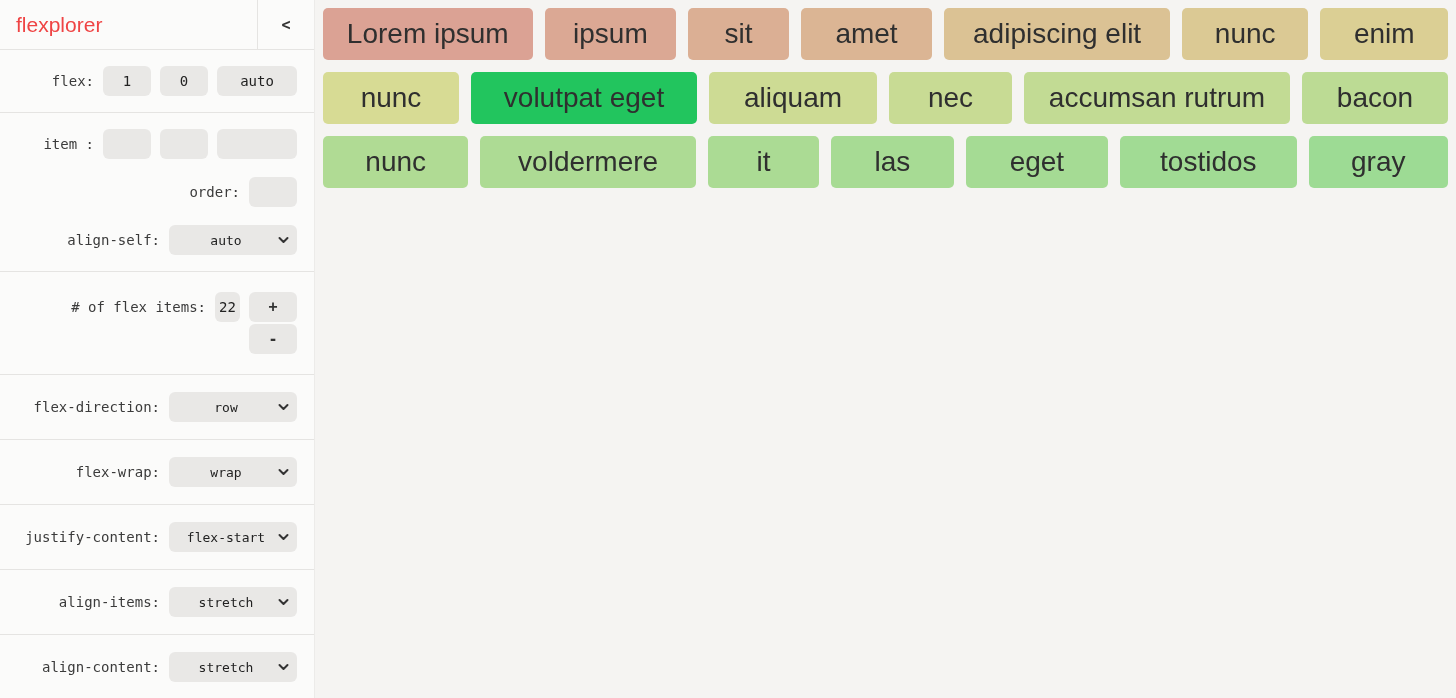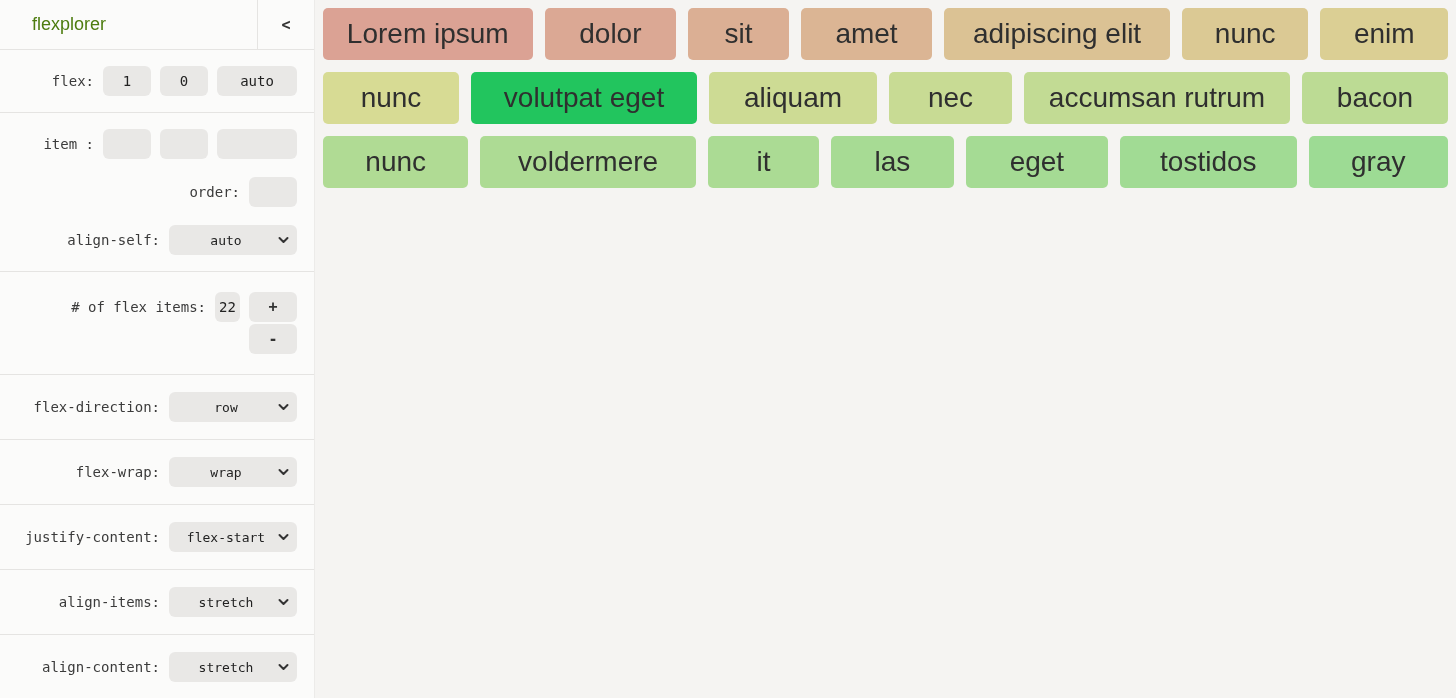--- a/index.html
+++ b/index.html
@@ -6,21 +6,21 @@
     --sidebar-bg:#fbfbfa; --canvas-bg:#f5f4f2; --control-bg:#e9e8e6;
     --divider:#e5e4e2; --label-text:#3b3b3b; --item-text:#2f2f2f;
   }
   *{box-sizing:border-box;}
   html,body{margin:0;padding:0;width:1456px;height:698px;overflow:hidden;}
   body{display:flex;font-family:"Liberation Sans",sans-serif;background:var(--canvas-bg);}
 
   
   .sidebar{flex:0 0 315px;width:315px;background:var(--sidebar-bg);border-right:1px solid #ecebe9;}
   .sb-header{height:50px;border-bottom:1px solid var(--divider);display:flex;align-items:center;position:relative;}
-  .sb-title{font-size:18px;color:#4d7c0f;padding-left:32px;}
+  .sb-title{font-size:21px;color:#ef4444;padding-left:16px;}
   .collapse-btn{position:absolute;right:0;top:0;width:57px;height:49px;border:none;border-left:1px solid var(--divider);
     background:transparent;font-family:"DejaVu Sans Mono",monospace;font-size:15px;font-weight:bold;color:#333;cursor:pointer;}
   .group{padding:16px 17px 16px 0;}
   .group.bordered{border-top:1px solid var(--divider);}
   .group.count{padding-top:20px;padding-bottom:20px;}
   .group.dropdown{padding-top:17px;padding-bottom:17px;}
   .row{display:flex;justify-content:flex-end;align-items:center;gap:9px;}
   .row + .row{margin-top:18px;}
   .row.top-align{align-items:flex-start;}
   .row.top-align .lbl{line-height:30px;}
@@ -177,21 +177,21 @@
             </svg>
         </span>
       </span>
     </div>
   </div>
 
 </div>
 
 <div class="canvas">
     <div class="flex-item" style="background: rgb(219, 162, 148); flex: 1 1 182px;">Lorem ipsum</div>
-    <div class="flex-item" style="background: rgb(219, 168, 148); flex: 1 1 104px;">dolor</div>
+    <div class="flex-item" style="background: rgb(219, 168, 148); flex: 1 1 104px;">ipsum</div>
     <div class="flex-item" style="background: rgb(219, 175, 148); flex: 1 1 73px;">sit</div>
     <div class="flex-item" style="background: rgb(219, 181, 148); flex: 1 1 104px;">amet</div>
     <div class="flex-item" style="background: rgb(219, 194, 148); flex: 1 1 198px;">adipiscing elit</div>
     <div class="flex-item" style="background: rgb(219, 201, 148); flex: 1 1 99px;">nunc</div>
     <div class="flex-item" style="background: rgb(219, 207, 148); flex: 1 1 100px; text-align: center;">enim</div>
     <div class="row-break"></div>
     <div class="flex-item" style="background: rgb(215, 219, 148); flex: 1 1 106px;">nunc</div>
     <div class="flex-item" style="background: #22c55e; flex: 1 1 196px;">volutpat eget</div>
     <div class="flex-item" style="background: rgb(205, 219, 148); flex: 1 1 138px;">aliquam</div>
     <div class="flex-item" style="background: rgb(200, 219, 148); flex: 1 1 93px;">nec</div>

